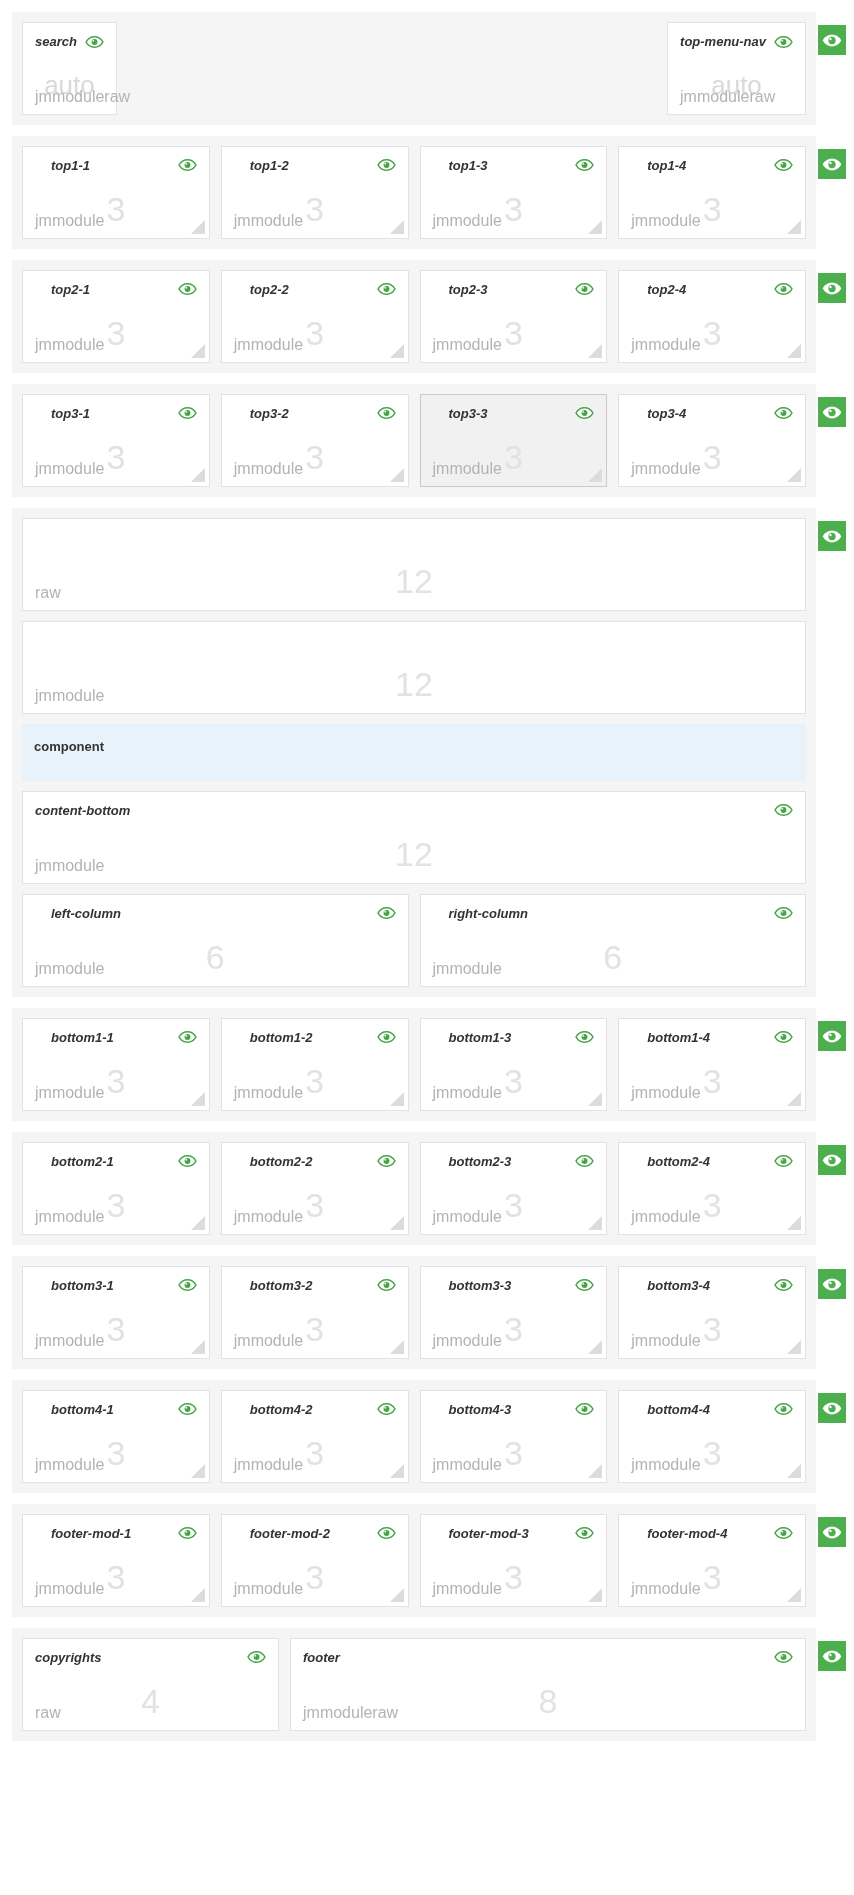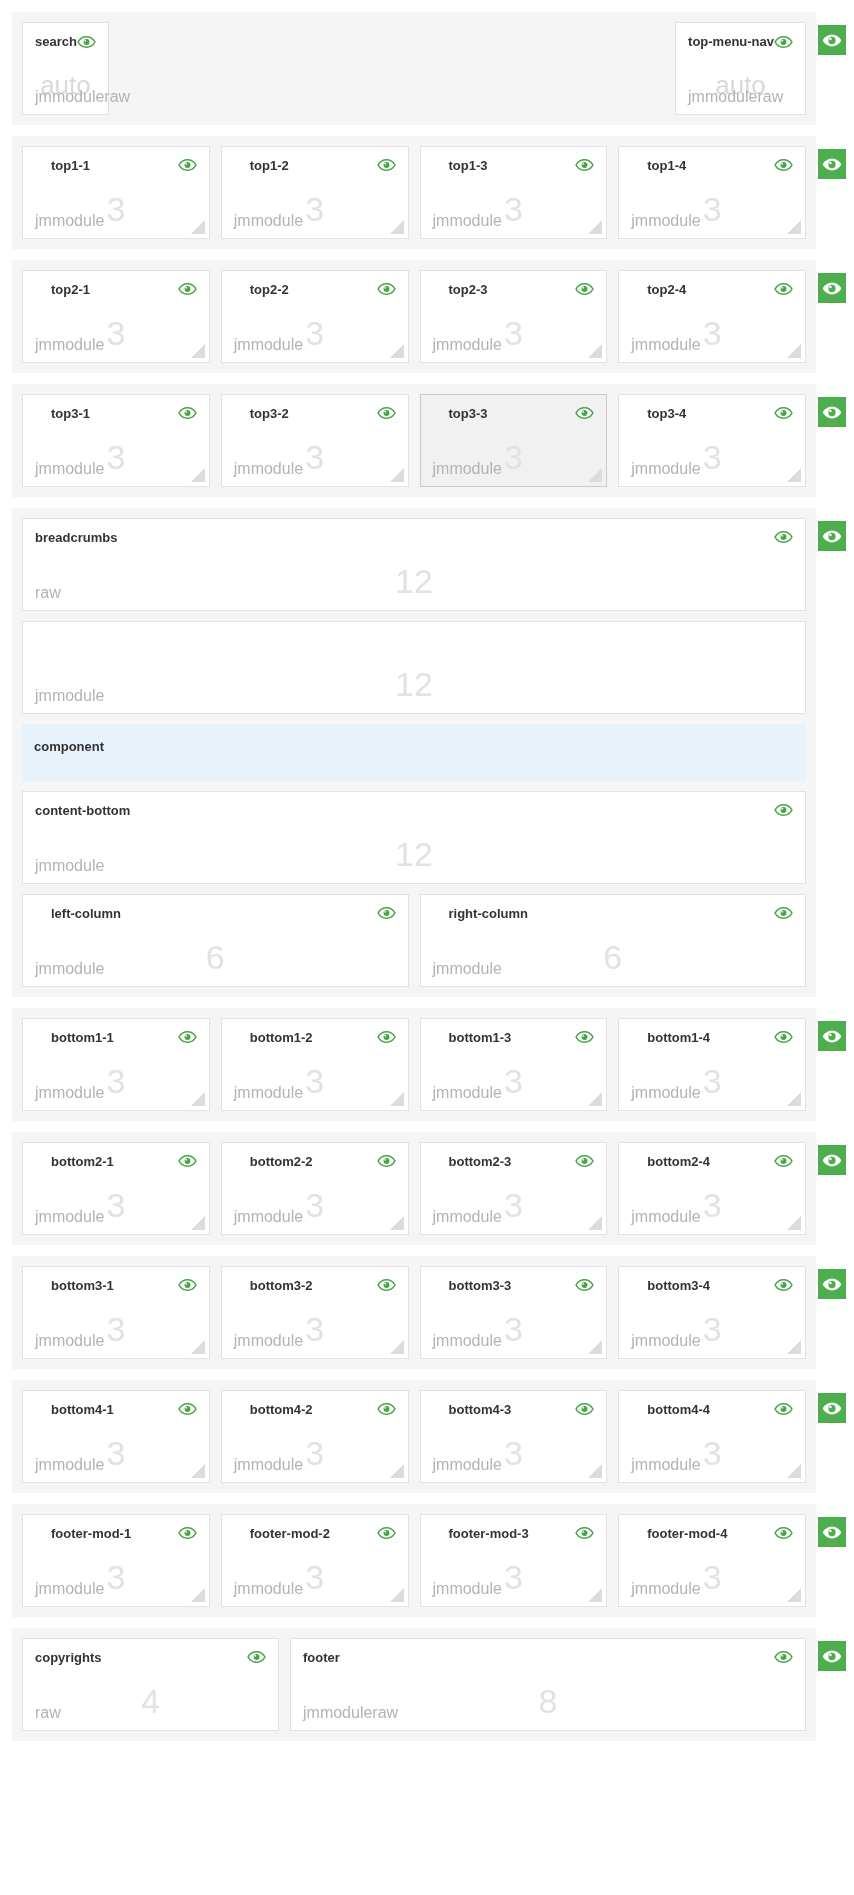--- a/index.html
+++ b/index.html
@@ -10,21 +10,21 @@
   .cols{display:flex;gap:11px;}
   .spread{display:flex;justify-content:space-between;}
   .stack{display:flex;flex-direction:column;gap:10px;}
   .box{position:relative;background:#fff;border:1px solid #e2e2e2;height:93px;box-sizing:border-box;padding:11px 12px;cursor:pointer;}
   .box-col{flex:1 1 0;padding-left:28px;}
   .box-auto{flex:0 0 auto;min-width:62px;}
   .box-full{width:100%;}
   .box-span4{flex:0 0 257px;}
   .box-span8{flex:1 1 0;}
   .box-active{background:#f1f1f1;border-color:#c9c9c9;}
-  .box-head{display:flex;align-items:flex-start;justify-content:space-between;}
+  .box-head{display:flex;align-items:flex-start;justify-content:space-between;gap:8px;font-style:italic;}
   .box-auto .box-head{justify-content:flex-start;align-items:center;}
   .box-label{font-size:13px;font-weight:700;color:#333;white-space:nowrap;}
   .box-value{position:absolute;left:0;right:0;top:50%;transform:translateY(-50%);text-align:center;font-size:34px;font-weight:400;color:#e2e2e2;pointer-events:none;margin-top:16px;}
   .val-auto{font-size:26px;color:#d9d9d9;}
   .box-suffix{position:absolute;left:12px;bottom:8px;font-size:16px;color:#b3b3b3;white-space:nowrap;}
   .grip{position:absolute;right:4px;bottom:4px;width:0;height:0;border-style:solid;border-width:0 0 14px 14px;border-color:transparent transparent #dcdcdc transparent;cursor:nwse-resize;}
   .banner{background:#e8f2fb;height:58px;box-sizing:border-box;padding:13px 12px;}
   .banner-sm{height:57px;}
   .banner .box-label{cursor:default;}
   .toggle{position:absolute;left:calc(100% + 2px);top:13px;width:28px;height:30px;background:#4cae4c;border:none;margin:0;padding:0;display:flex;align-items:center;justify-content:center;cursor:pointer;}
@@ -256,28 +256,20 @@
         <svg viewBox="0 0 22 16" width="20" height="15" class="eye">
           <path d="M11 1.5C5.6 1.5 1.9 5.7 0.8 8c1.1 2.3 4.8 6.5 10.2 6.5S20.1 10.3 21.2 8C20.1 5.7 16.4 1.5 11 1.5z" fill="#ffffff"></path>
           <circle cx="11" cy="8" r="4" fill="#4cae4c"></circle>
           <circle cx="9.3" cy="6.4" r="1.3" fill="#ffffff"></circle>
         </svg>
       </button>
     </section>
     <section class="row">
       <div class="row-inner stack">
         <div class="box box-full">
-          <div class="box-head">
-            <span class="box-label">breadcrumbs</span>
-            <svg viewBox="0 0 22 16" width="19" height="14" class="eye">
-              <path d="M11 2C6 2 2.4 5.8 1.2 8c1.2 2.2 4.8 6 9.8 6s8.6-3.8 9.8-6C19.6 5.8 16 2 11 2z" fill="#ffffff" stroke="#46a546" stroke-width="1.8"></path>
-              <circle cx="11" cy="8" r="3.4" fill="#46a546"></circle>
-              <circle cx="9.6" cy="6.6" r="1.1" fill="#e9f4e9"></circle>
-            </svg>
-          </div>
           <div class="box-value">12</div>
           <div class="box-suffix">raw</div>
         </div>
         <div class="box box-full">
           <div class="box-value">12</div>
           <div class="box-suffix">jmmodule</div>
         </div>
         <div class="banner banner-sm"><span class="box-label">component</span></div>
         <div class="box box-full">
           <div class="box-head">

